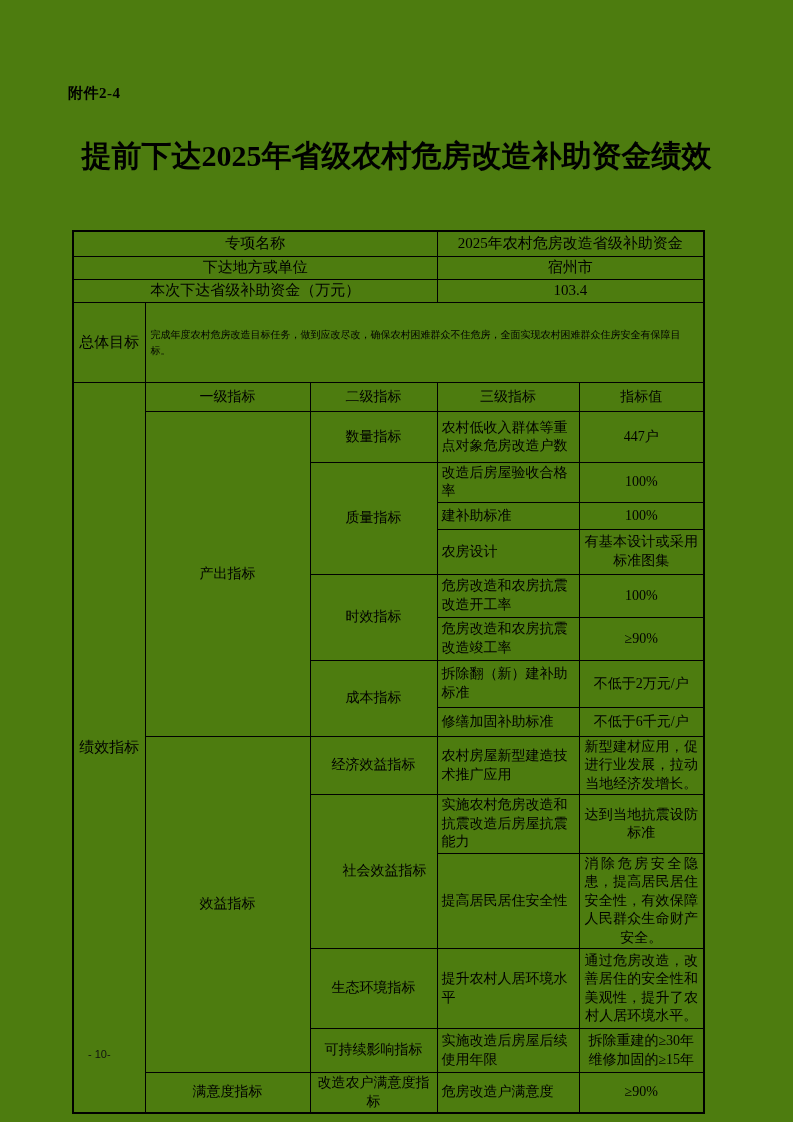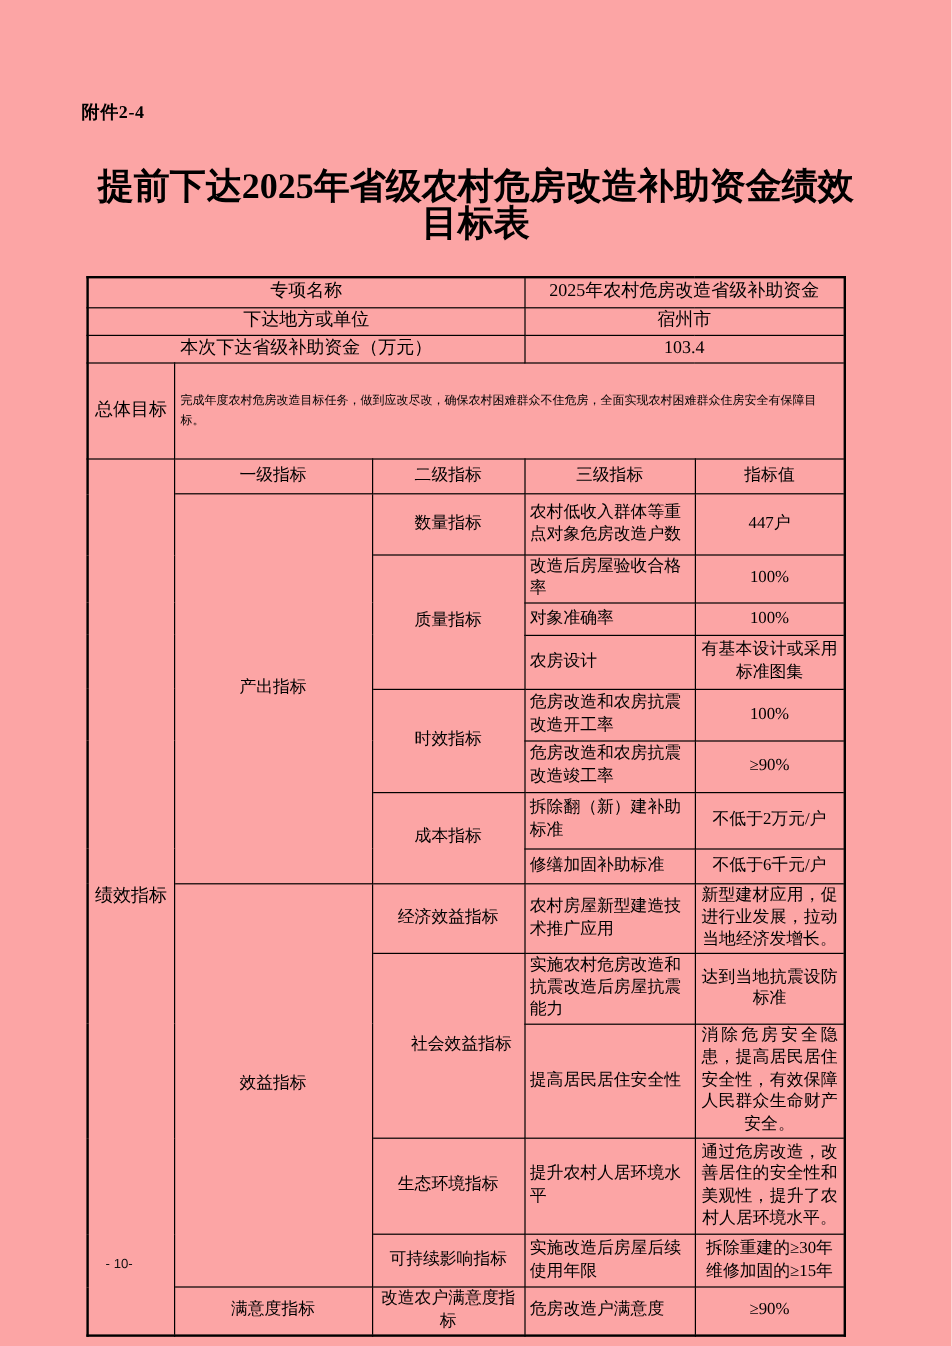--- a/index.html
+++ b/index.html
@@ -4,21 +4,21 @@
 <style>
   html, body {
     margin: 0;
     padding: 0;
     background: #ffffff;
   }
   .page {
     position: relative;
     width: 793px;
     height: 1122px;
-    background: #fca5a5;
+    background: #4d7c0f;
     font-family: "Liberation Serif", "DejaVu Serif", serif;
     color: #000000;
     overflow: hidden;
   }
   .attachment {
     position: absolute;
     left: 68px;
     top: 84px;
     font-size: 15px;
     font-weight: bold;
@@ -94,21 +94,20 @@
 </style>
 </head>
 <body>
 
 <div class="page">
 
   <div class="attachment">附件2-4</div>
 
   <div class="doc-title">
     <div>提前下达2025年省级农村危房改造补助资金绩效</div>
-    <div>目标表</div>
   </div>
 
   <table class="main-table">
     <colgroup>
       <col style="width:72px">
       <col style="width:165px">
       <col style="width:127px">
       <col style="width:142px">
       <col style="width:125px">
     </colgroup>
@@ -145,21 +144,21 @@
       <td>数量指标</td>
       <td class="l3">农村低收入群体等重点对象危房改造户数</td>
       <td>447户</td>
     </tr>
     <tr class="h24">
       <td rowspan="3">质量指标</td>
       <td class="l3">改造后房屋验收合格率</td>
       <td>100%</td>
     </tr>
     <tr class="h24">
-      <td class="l3">对象准确率</td>
+      <td class="l3">建补助标准</td>
       <td>100%</td>
     </tr>
     <tr class="h42">
       <td class="l3">农房设计</td>
       <td class="val-long">有基本设计或采用标准图集</td>
     </tr>
     <tr class="h40">
       <td rowspan="2">时效指标</td>
       <td class="l3">危房改造和农房抗震改造开工率</td>
       <td>100%</td>

